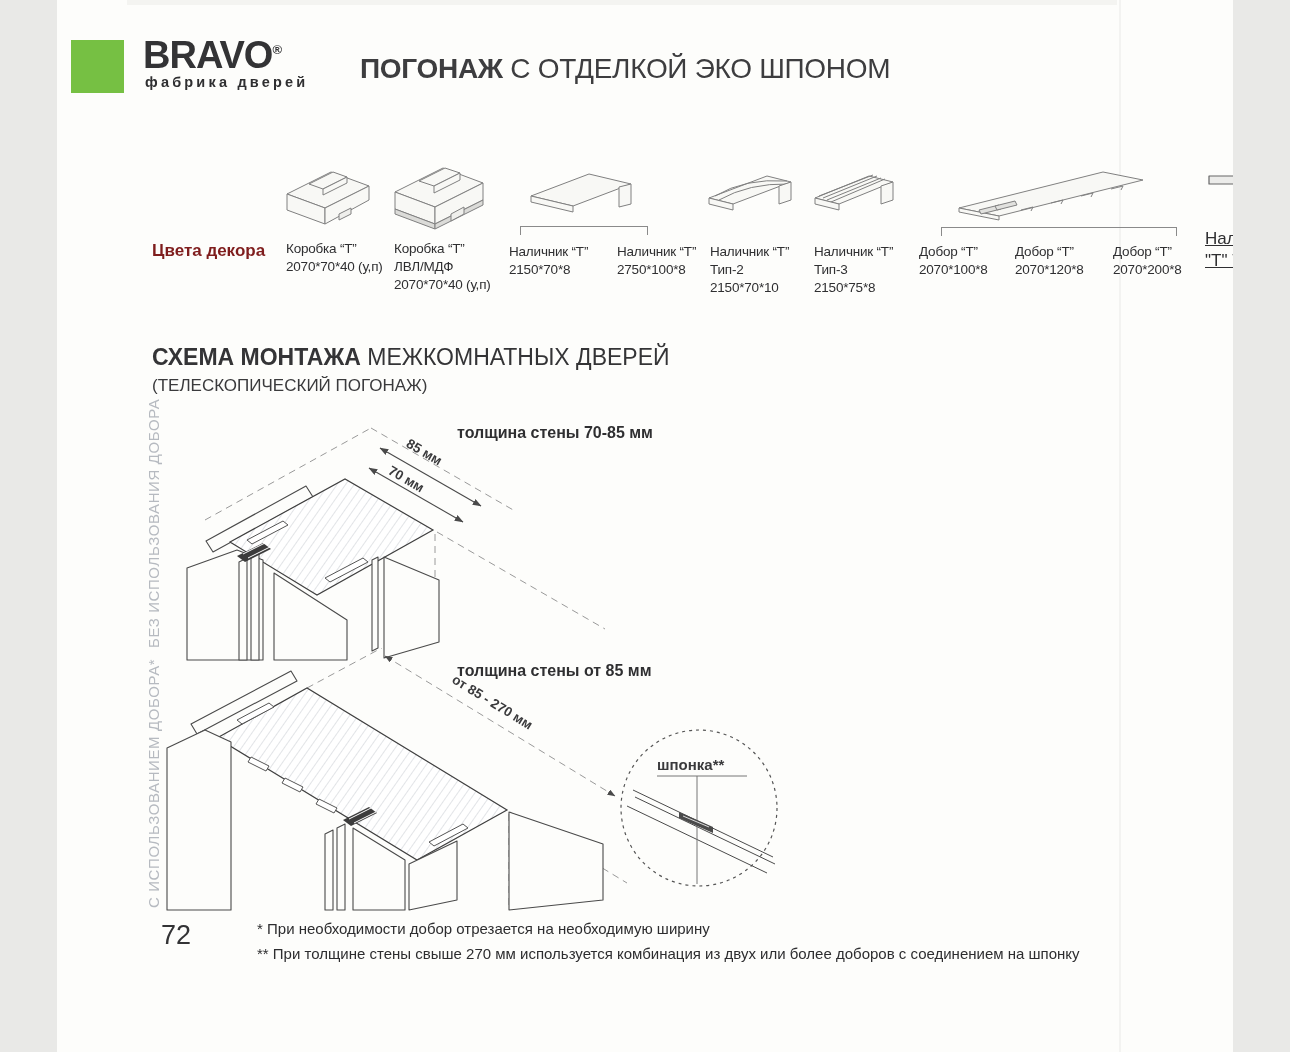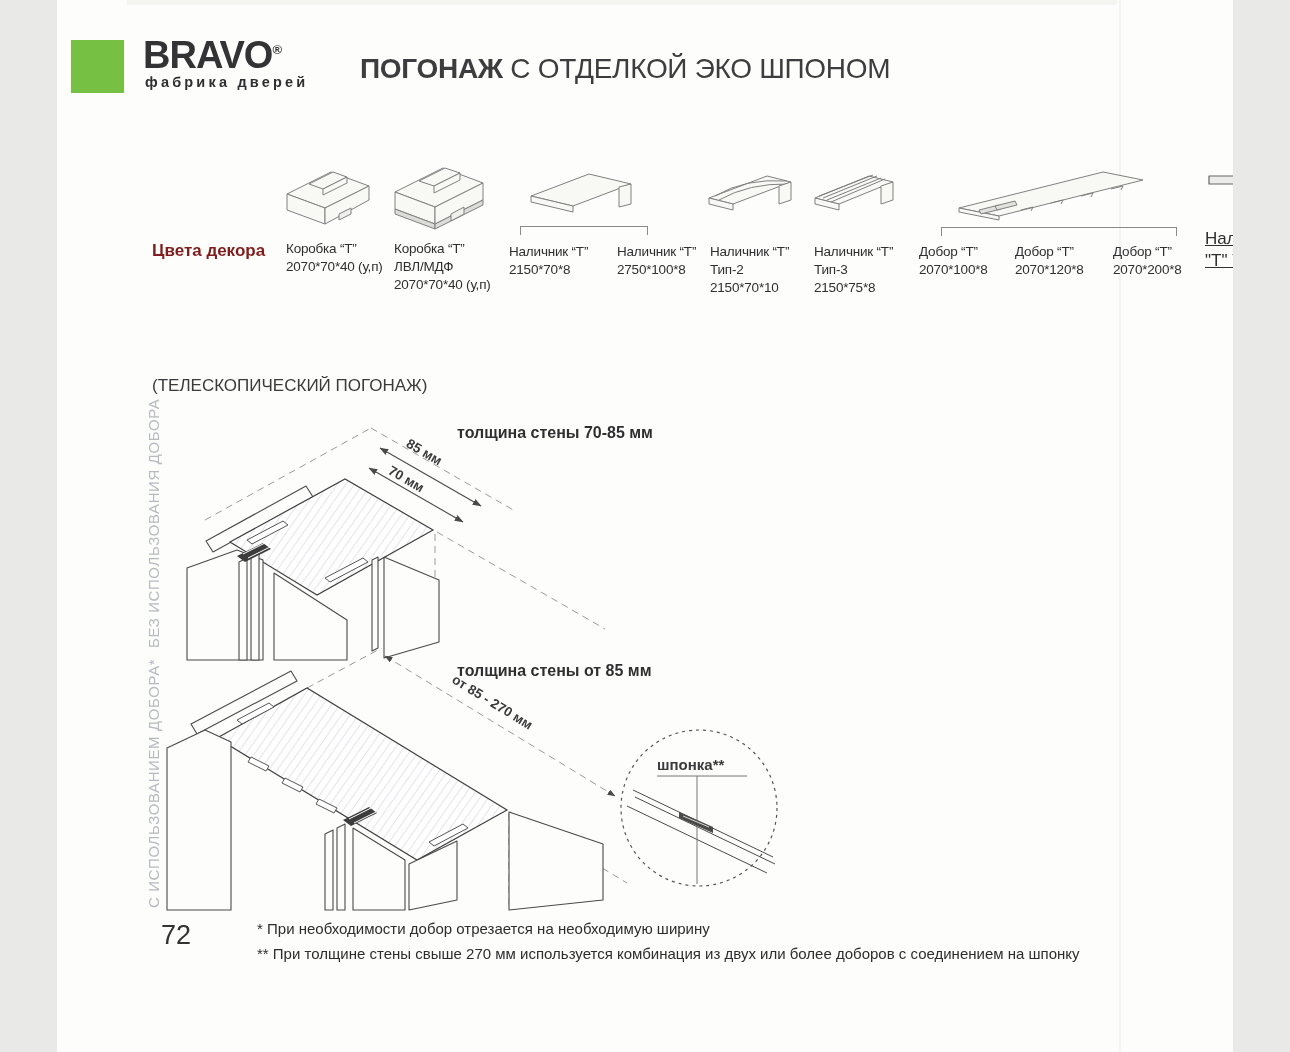--- a/index.html
+++ b/index.html
@@ -166,20 +166,23 @@
   </div>
   <div class="plabel" style="left:1056px;top:243px">
     <span>Добор “Т”</span>
     <span>2070*200*8</span>
   </div>
   <div class="plabel plabel-big" style="left:1148px;top:228px">
     <span>Наличник</span>
     <span>"Т" Тип-0</span>
   </div>
 
+  <div class="scheme-title">
+    <b>СХЕМА МОНТАЖА</b><span> МЕЖКОМНАТНЫХ ДВЕРЕЙ</span>
+  </div>
   <div class="scheme-subtitle">(ТЕЛЕСКОПИЧЕСКИЙ ПОГОНАЖ)</div>
 
   <div class="vlabel" style="left:86px;top:408px;height:240px">БЕЗ ИСПОЛЬЗОВАНИЯ ДОБОРА</div>
   <div class="vlabel" style="left:86px;top:658px;height:250px">С ИСПОЛЬЗОВАНИЕМ ДОБОРА*</div>
 
   <div class="dim-heading" style="left:400px;top:424px">толщина стены 70-85 мм</div>
   <div class="dim-heading" style="left:400px;top:662px">толщина стены от 85 мм</div>
 
   <svg class="dia" style="left:118px;top:410px" width="500" height="260" viewBox="0 0 500 260">
     <defs>

